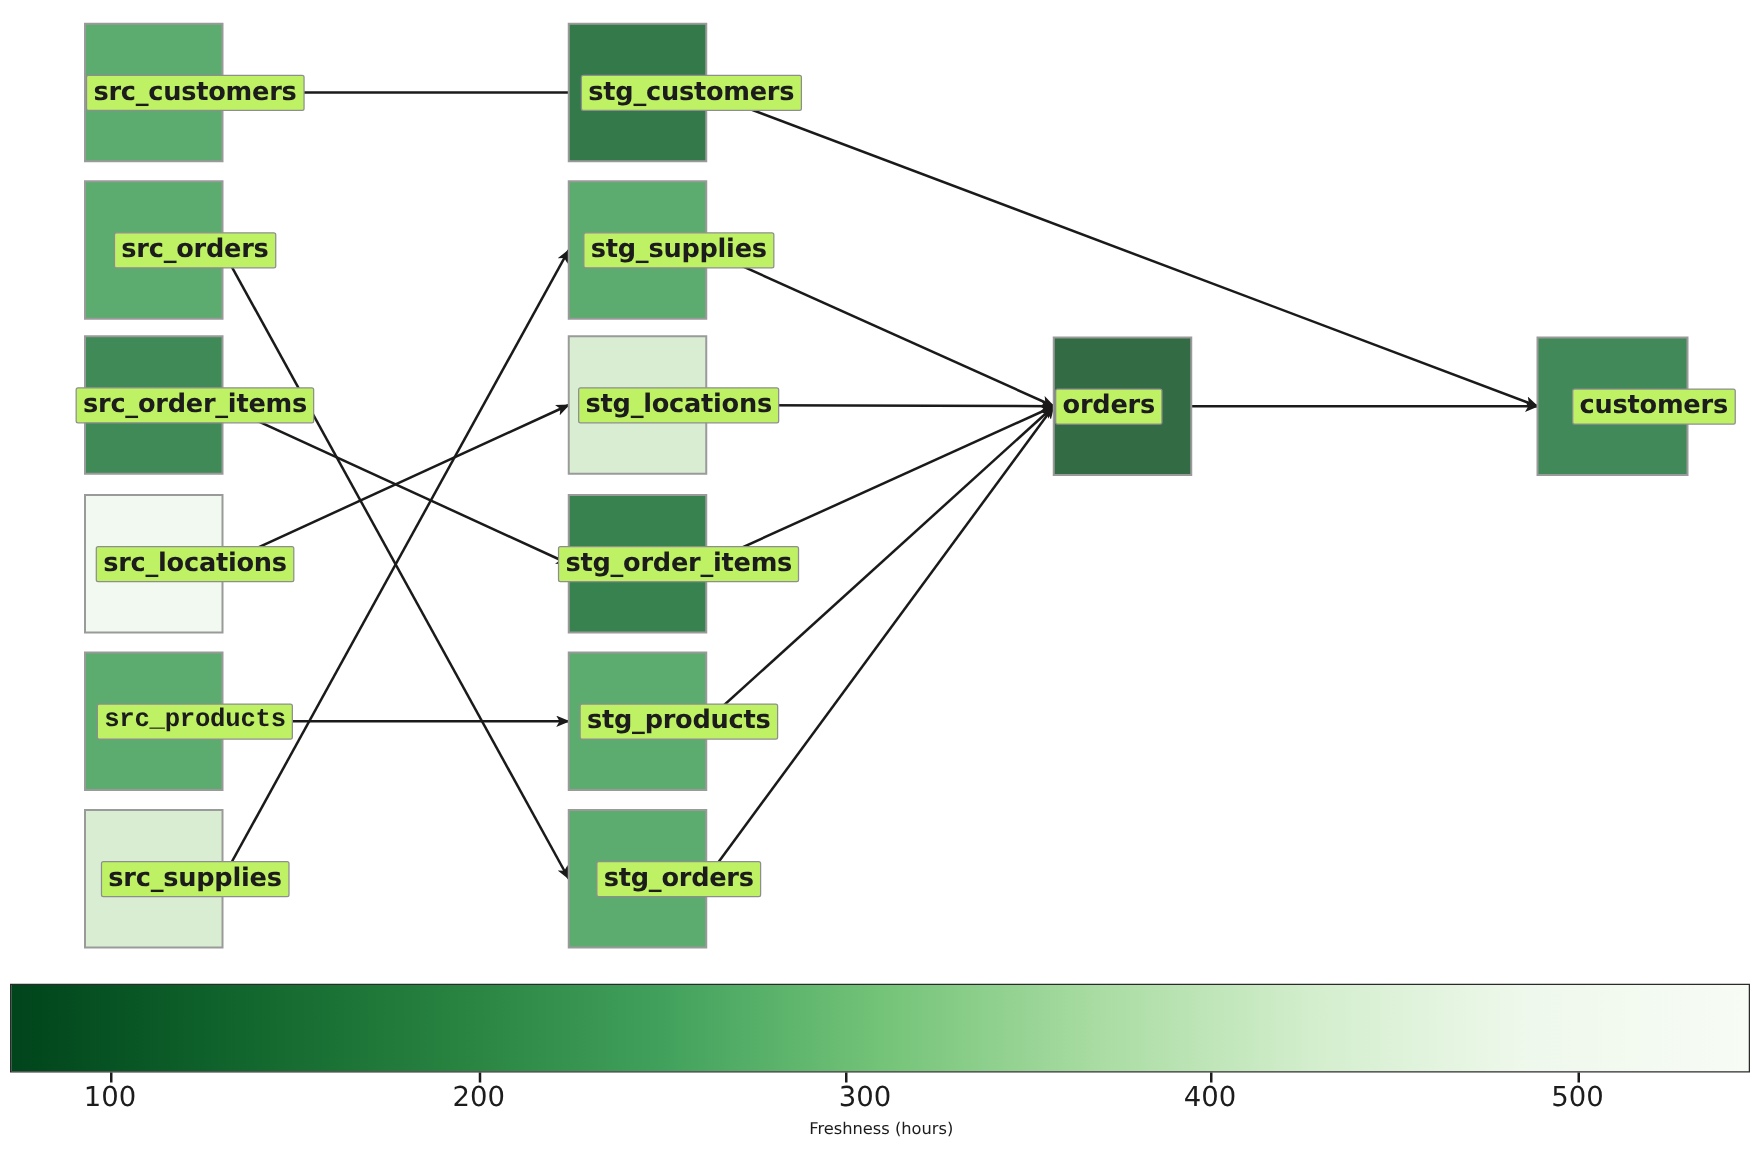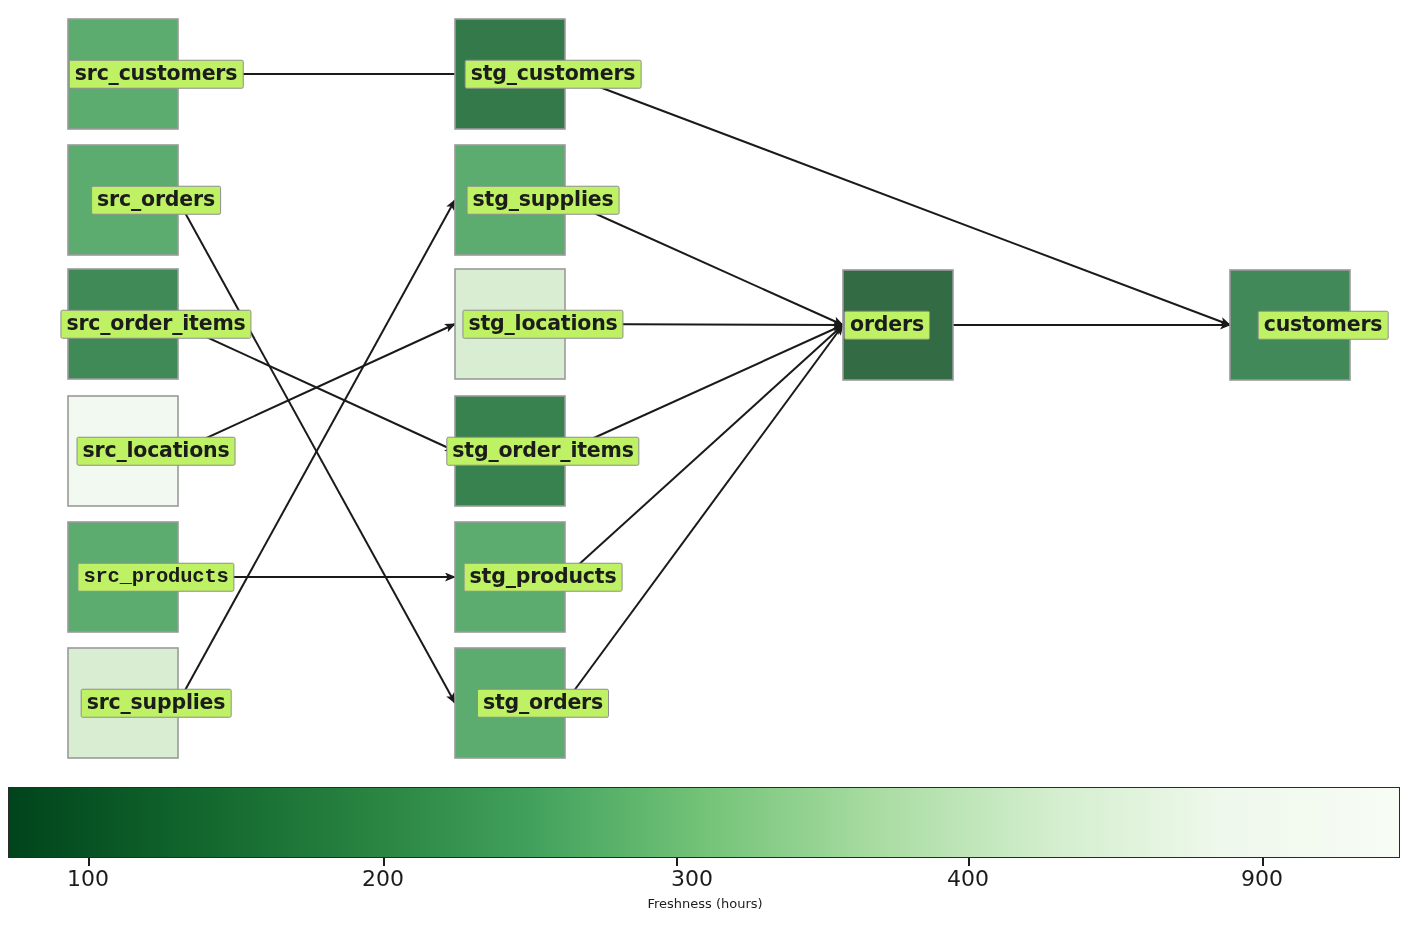--- a/index.html
+++ b/index.html
@@ -113,16 +113,16 @@
   <div id="cbar-ticks">
       <div class="cb-tick" style="left: 88px;"></div>
       <div class="cb-ticklabel" style="left: 88px;">100</div>
       <div class="cb-tick" style="left: 383px;"></div>
       <div class="cb-ticklabel" style="left: 383px;">200</div>
       <div class="cb-tick" style="left: 676px;"></div>
       <div class="cb-ticklabel" style="left: 676px; margin-left: 16px;">300</div>
       <div class="cb-tick" style="left: 968px;"></div>
       <div class="cb-ticklabel" style="left: 968px;">400</div>
       <div class="cb-tick" style="left: 1262px;"></div>
-      <div class="cb-ticklabel" style="left: 1262px;">900</div>
+      <div class="cb-ticklabel" style="left: 1262px;">500</div>
     </div>
   <div id="cbar-title">Freshness (hours)</div>
 </div>
 
 </body></html>

